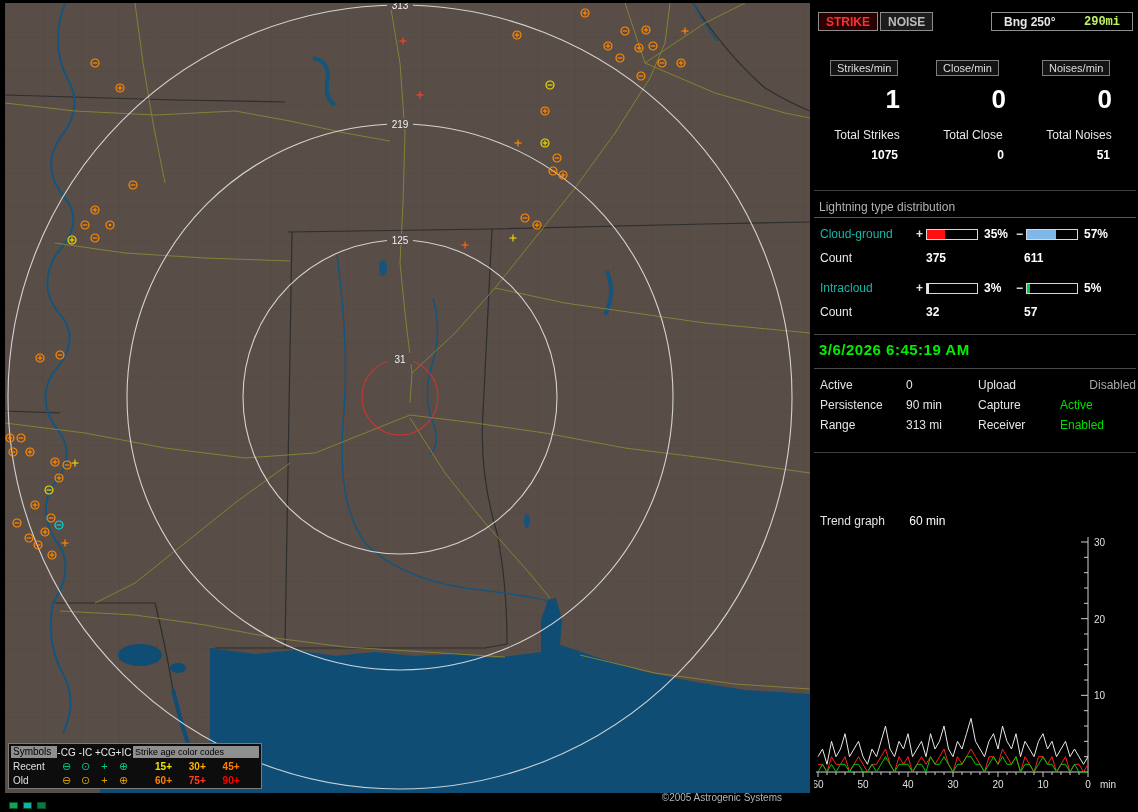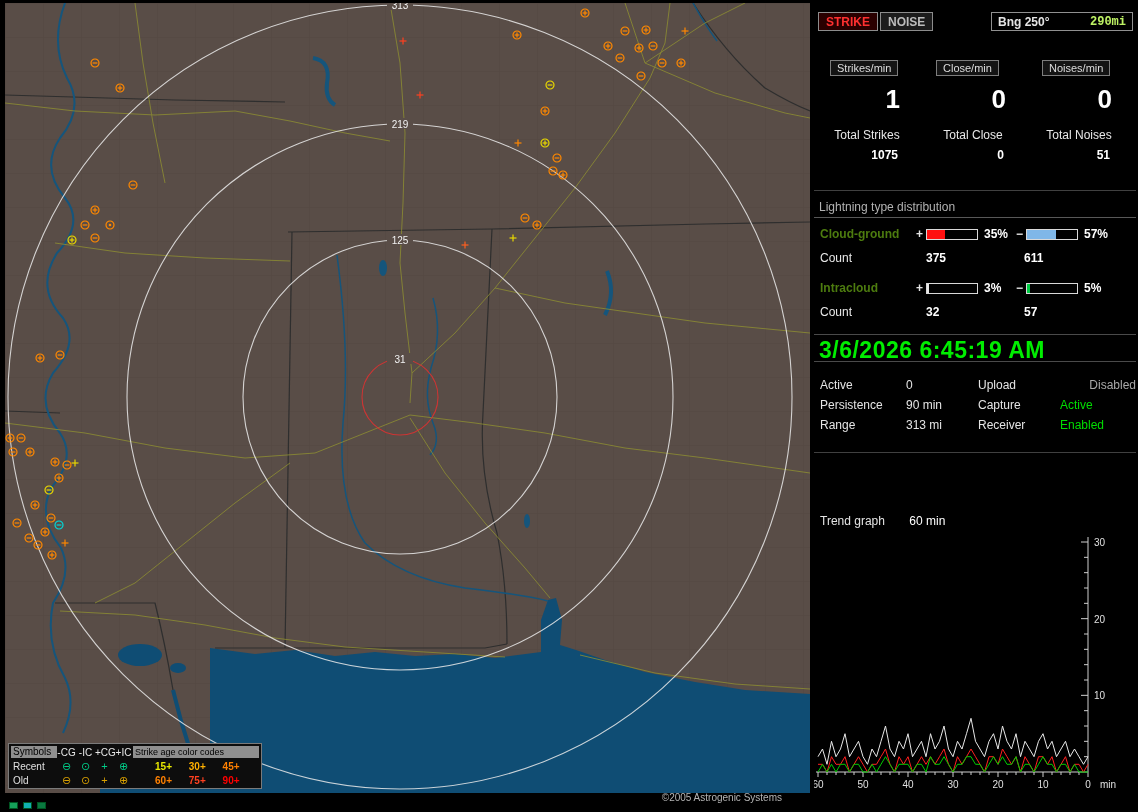--- a/index.html
+++ b/index.html
@@ -26,46 +26,46 @@
   .tray span{display:inline-block;width:9px;height:7px;border:1px solid #052;cursor:pointer}
 
   
   .panel{position:absolute;left:814px;top:4px;width:322px;height:806px;font-size:12px}
   .panel .abs{position:absolute;left:0;width:100%}
 
   .row1{top:8px;height:24px}
   .btn{position:absolute;top:0;height:19px;line-height:16px;font-size:12px;font-weight:bold;border:1px solid #8c8c8c;padding:0 7px;background:#1c1c1c;cursor:pointer;font-family:inherit}
   .btn-strike{left:4px;color:#ff3030;background:#2a0000}
   .btn-noise{left:66px;color:#bcbcbc}
-  .bng{position:absolute;right:3px;top:0;width:142px;height:19px;border:1px solid #909090;background:#000;display:flex;align-items:center;justify-content:space-between;padding:0 6px;font-weight:bold}
+  .bng{position:absolute;right:3px;top:0;width:142px;height:19px;border:1px solid #909090;background:#000;display:flex;align-items:center;justify-content:space-between;padding:0 12px;font-weight:bold}
 
   .statgrid{top:56px;display:grid;grid-template-columns:106px 106px 106px}
   .statgrid .boxlbl{margin-left:16px;display:inline-block;border:1px solid #7d7d7d;background:#141414;color:#dcdcdc;font-size:11px;padding:1px 6px;justify-self:start}
   .bignums{top:80px;display:grid;grid-template-columns:106px 106px 106px}
   .bignums div{text-align:right;padding-right:20px;font-size:26px;font-weight:bold;color:#fff}
   .totlbls{top:124px;display:grid;grid-template-columns:106px 106px 106px;color:#e8e8e8}
   .totlbls div{text-align:center}
   .totvals{top:144px;display:grid;grid-template-columns:106px 106px 106px;font-weight:bold;color:#fff}
   .totvals div{text-align:right;padding-right:22px}
 
   .divider{border-top:1px solid #404040;height:0}
   .div1{top:186px}.div3{top:448px}
 
   .dist-title{top:196px;color:#b2b2b2;padding:0 0 3px 5px;border-bottom:1px solid #585858;width:316px}
   .dist-row{display:flex;align-items:center;height:16px;padding-left:6px}
   .dr0{top:222px}.dc0{top:246px}.dr1{top:276px}.dc1{top:300px}
-  .dist-label{width:96px;font-weight:bold;color:#4d7c0f}
+  .dist-label{width:96px;font-weight:normal;color:#14b8a6}
   .dist-sign{width:10px;font-weight:bold}
   .bar{width:52px;height:11px;border:1px solid #d8d8d8;background:#000;margin-right:4px}
   .bar i{display:block;height:100%;width:0}
   .dist-pct{width:34px;font-weight:bold;color:#fff;padding-left:2px}
   .cnt-label{width:106px;color:#e8e8e8}
   .cnt-val{width:98px;font-weight:bold;color:#fff}
 
-  .clock{top:330px;height:28px;line-height:30px;border-top:1px solid #4a4a4a;border-bottom:1px solid #4a4a4a;color:#00ee00;font-size:23px;font-weight:bold;padding-left:5px;letter-spacing:.5px}
+  .clock{top:330px;height:35px;line-height:30px;border-top:1px solid #4a4a4a;border-bottom:1px solid #4a4a4a;color:#00ee00;font-size:15px;font-weight:bold;padding-left:5px;letter-spacing:.5px}
 
   .grid4{display:grid;grid-template-columns:86px 72px 82px 76px;padding-left:6px;row-gap:5px;line-height:15px}
   .status{top:374px}
   .session{top:458px}
   .muted{color:#9c9c9c}
 
   .trendrow{top:510px;padding-left:6px}
   .trendrow .tl{display:inline-block;width:86px}
   .trendrow .tv{font-weight:bold;color:#fff;font-weight:normal}
 

